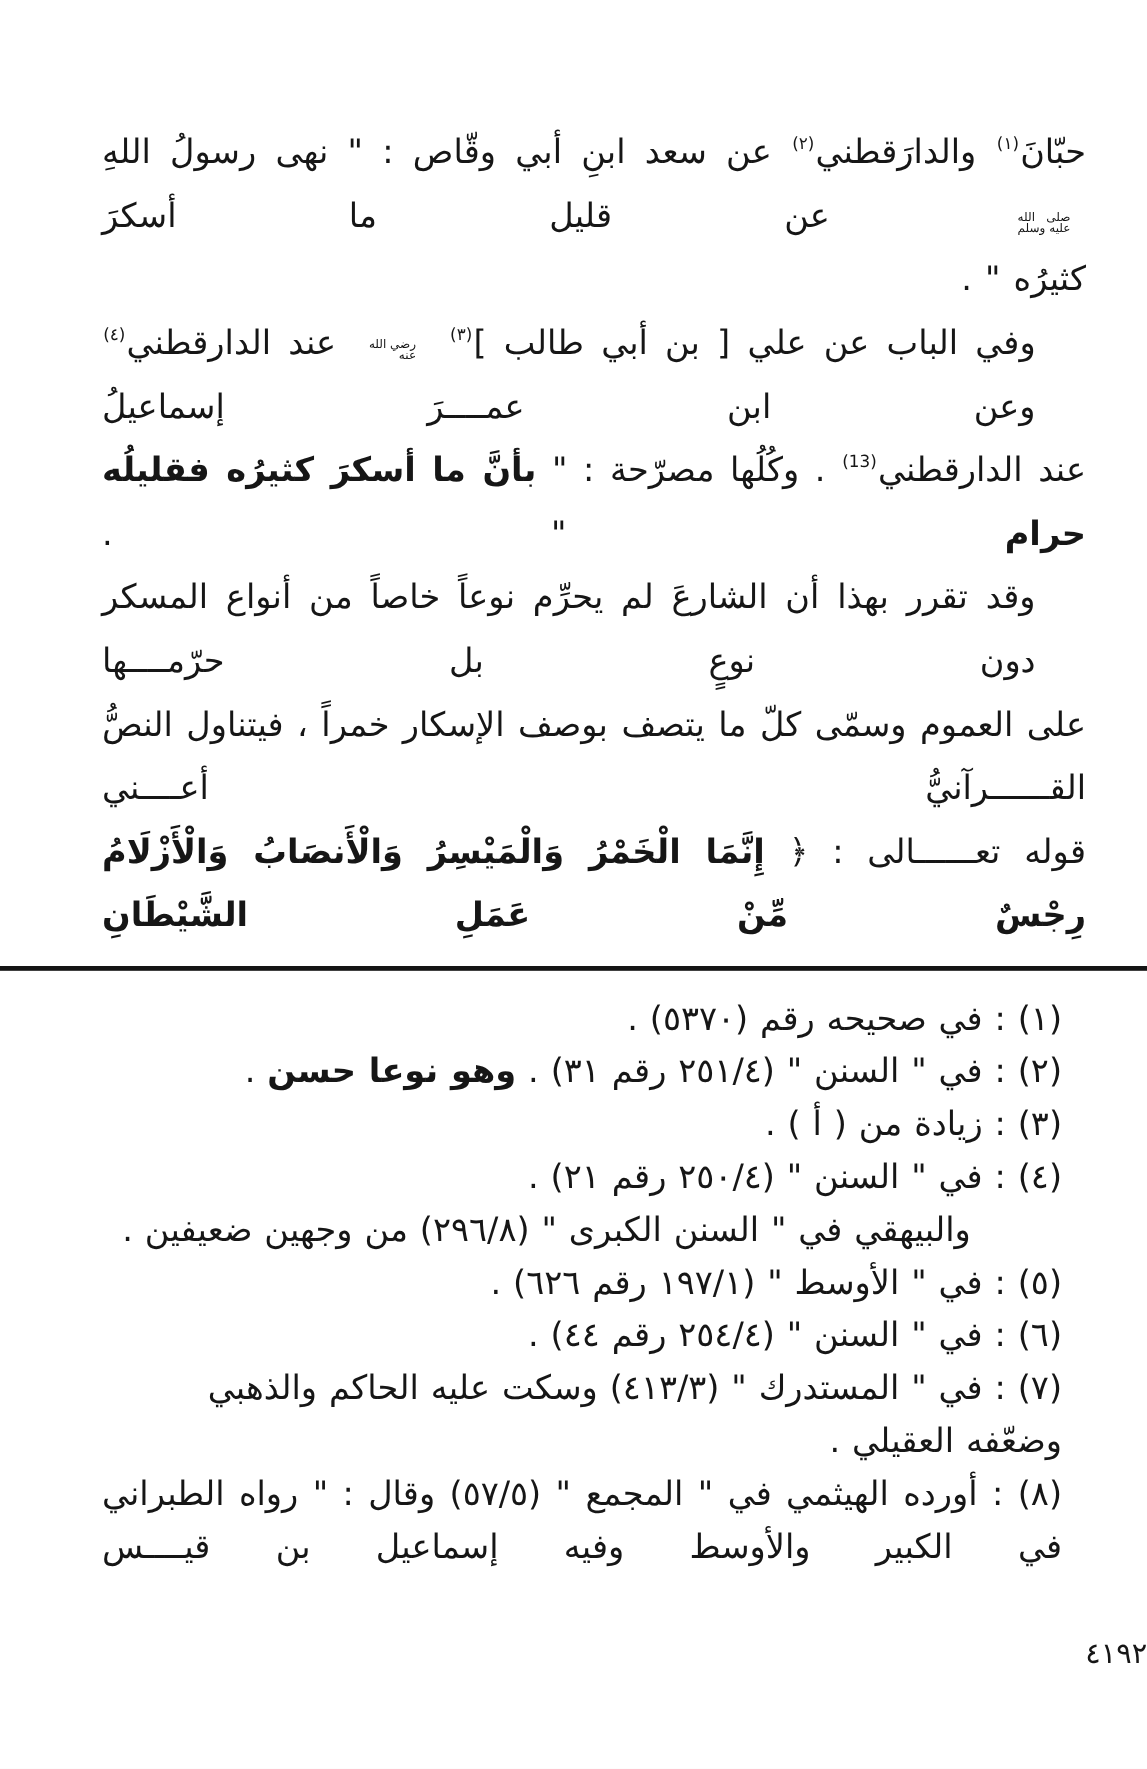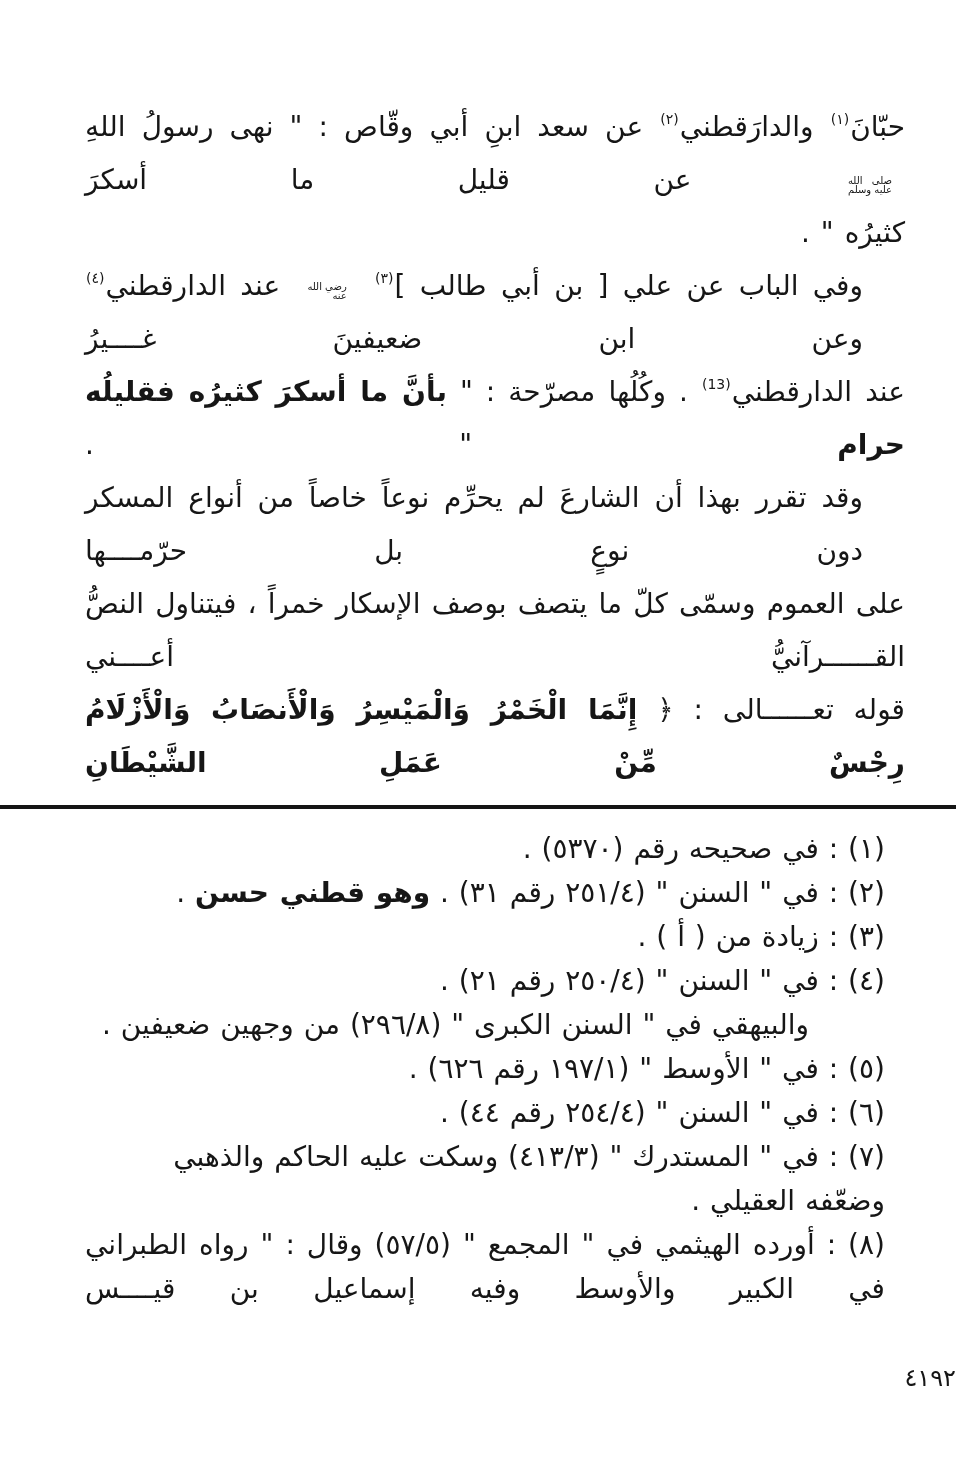--- a/index.html
+++ b/index.html
@@ -74,33 +74,33 @@
 </head>
 <body>
 
 <div class="page">
   <main class="body-text" id="body-text">
       <div class="para">
         <div class="line fill"><span class="seg">حبّانَ</span><sup class="fnref">(١)</sup><span class="seg"> والدارَقطني</span><sup class="fnref">(٢)</sup><span class="seg"> عن سعد ابنِ أبي وقّاص : " نهى رسولُ اللهِ </span><span class="stack"><span class="srow">صلى الله</span><span class="srow">عليه وسلم</span></span><span class="seg"> عن قليل ما أسكرَ</span></div>
         <div class="line right"><span class="seg">كثيرُه " .</span></div>
       </div>
       <div class="para">
-        <div class="line fill" style="padding-right: 42px;"><span class="seg">وفي الباب عن علي [ بن أبي طالب ]</span><sup class="fnref">(٣)</sup><span class="seg"> </span><span class="stack"><span class="srow">رضي الله</span><span class="srow">عنه</span></span><span class="seg"> عند الدارقطني</span><sup class="fnref">(٤)</sup><span class="seg"> وعن ابن ضعيفينَ غــــيرُ</span></div>
+        <div class="line fill" style="padding-right: 42px;"><span class="seg">وفي الباب عن علي [ بن أبي طالب ]</span><sup class="fnref">(٣)</sup><span class="seg"> </span><span class="stack"><span class="srow">رضي الله</span><span class="srow">عنه</span></span><span class="seg"> عند الدارقطني</span><sup class="fnref">(٤)</sup><span class="seg"> وعن ابن عمــــرَ إسماعيلُ</span></div>
         <div class="line fill"><span class="seg">عند الدارقطني</span><sup class="fnref">(13)</sup><span class="seg"> . وكُلُها مصرّحة : " </span><span class="seg bold">بأنَّ ما أسكرَ كثيرُه فقليلُه حرام</span><span class="seg"> " .</span></div>
       </div>
       <div class="para">
         <div class="line fill" style="padding-right: 42px;"><span class="seg">وقد تقرر بهذا أن الشارعَ لم يحرِّم نوعاً خاصاً من أنواع المسكر دون نوعٍ بل حرّمــــها</span></div>
         <div class="line fill"><span class="seg">على العموم وسمّى كلّ ما يتصف بوصف الإسكار خمراً ، فيتناول النصُّ القــــــرآنيُّ أعــــني</span></div>
         <div class="line fill"><span class="seg">قوله تعــــــالى : ﴿ </span><span class="seg quran">إِنَّمَا الْخَمْرُ وَالْمَيْسِرُ وَالْأَنصَابُ وَالْأَزْلَامُ رِجْسٌ مِّنْ عَمَلِ الشَّيْطَانِ</span></div>
       </div>
     </main>
   <div class="separator"></div>
   <section class="footnotes" id="footnotes">
       <div class="line right"><span class="seg">(١) : في صحيحه رقم (٥٣٧٠) .</span></div>
-      <div class="line right"><span class="seg">(٢) : في " السنن " (٢٥١/٤ رقم ٣١) . </span><span class="seg bold">وهو قطني حسن</span><span class="seg"> .</span></div>
+      <div class="line right"><span class="seg">(٢) : في " السنن " (٢٥١/٤ رقم ٣١) . </span><span class="seg bold">وهو نوعا حسن</span><span class="seg"> .</span></div>
       <div class="line right"><span class="seg">(٣) : زيادة من ( أ ) .</span></div>
       <div class="line right"><span class="seg">(٤) : في " السنن " (٢٥٠/٤ رقم ٢١) .</span></div>
       <div class="line right" style="padding-right: 76px;"><span class="seg">والبيهقي في " السنن الكبرى " (٢٩٦/٨) من وجهين ضعيفين .</span></div>
       <div class="line right"><span class="seg">(٥) : في " الأوسط " (١٩٧/١ رقم ٦٢٦) .</span></div>
       <div class="line right"><span class="seg">(٦) : في " السنن " (٢٥٤/٤ رقم ٤٤) .</span></div>
       <div class="line right"><span class="seg">(٧) : في " المستدرك " (٤١٣/٣) وسكت عليه الحاكم والذهبي وضعّفه العقيلي .</span></div>
       <div class="line fill"><span class="seg">(٨) : أورده الهيثمي في " المجمع " (٥٧/٥) وقال : " رواه الطبراني في الكبير والأوسط وفيه إسماعيل بن قيــــس</span></div>
     </section>
   <div class="page-number">٤١٩٢</div>
 </div>

